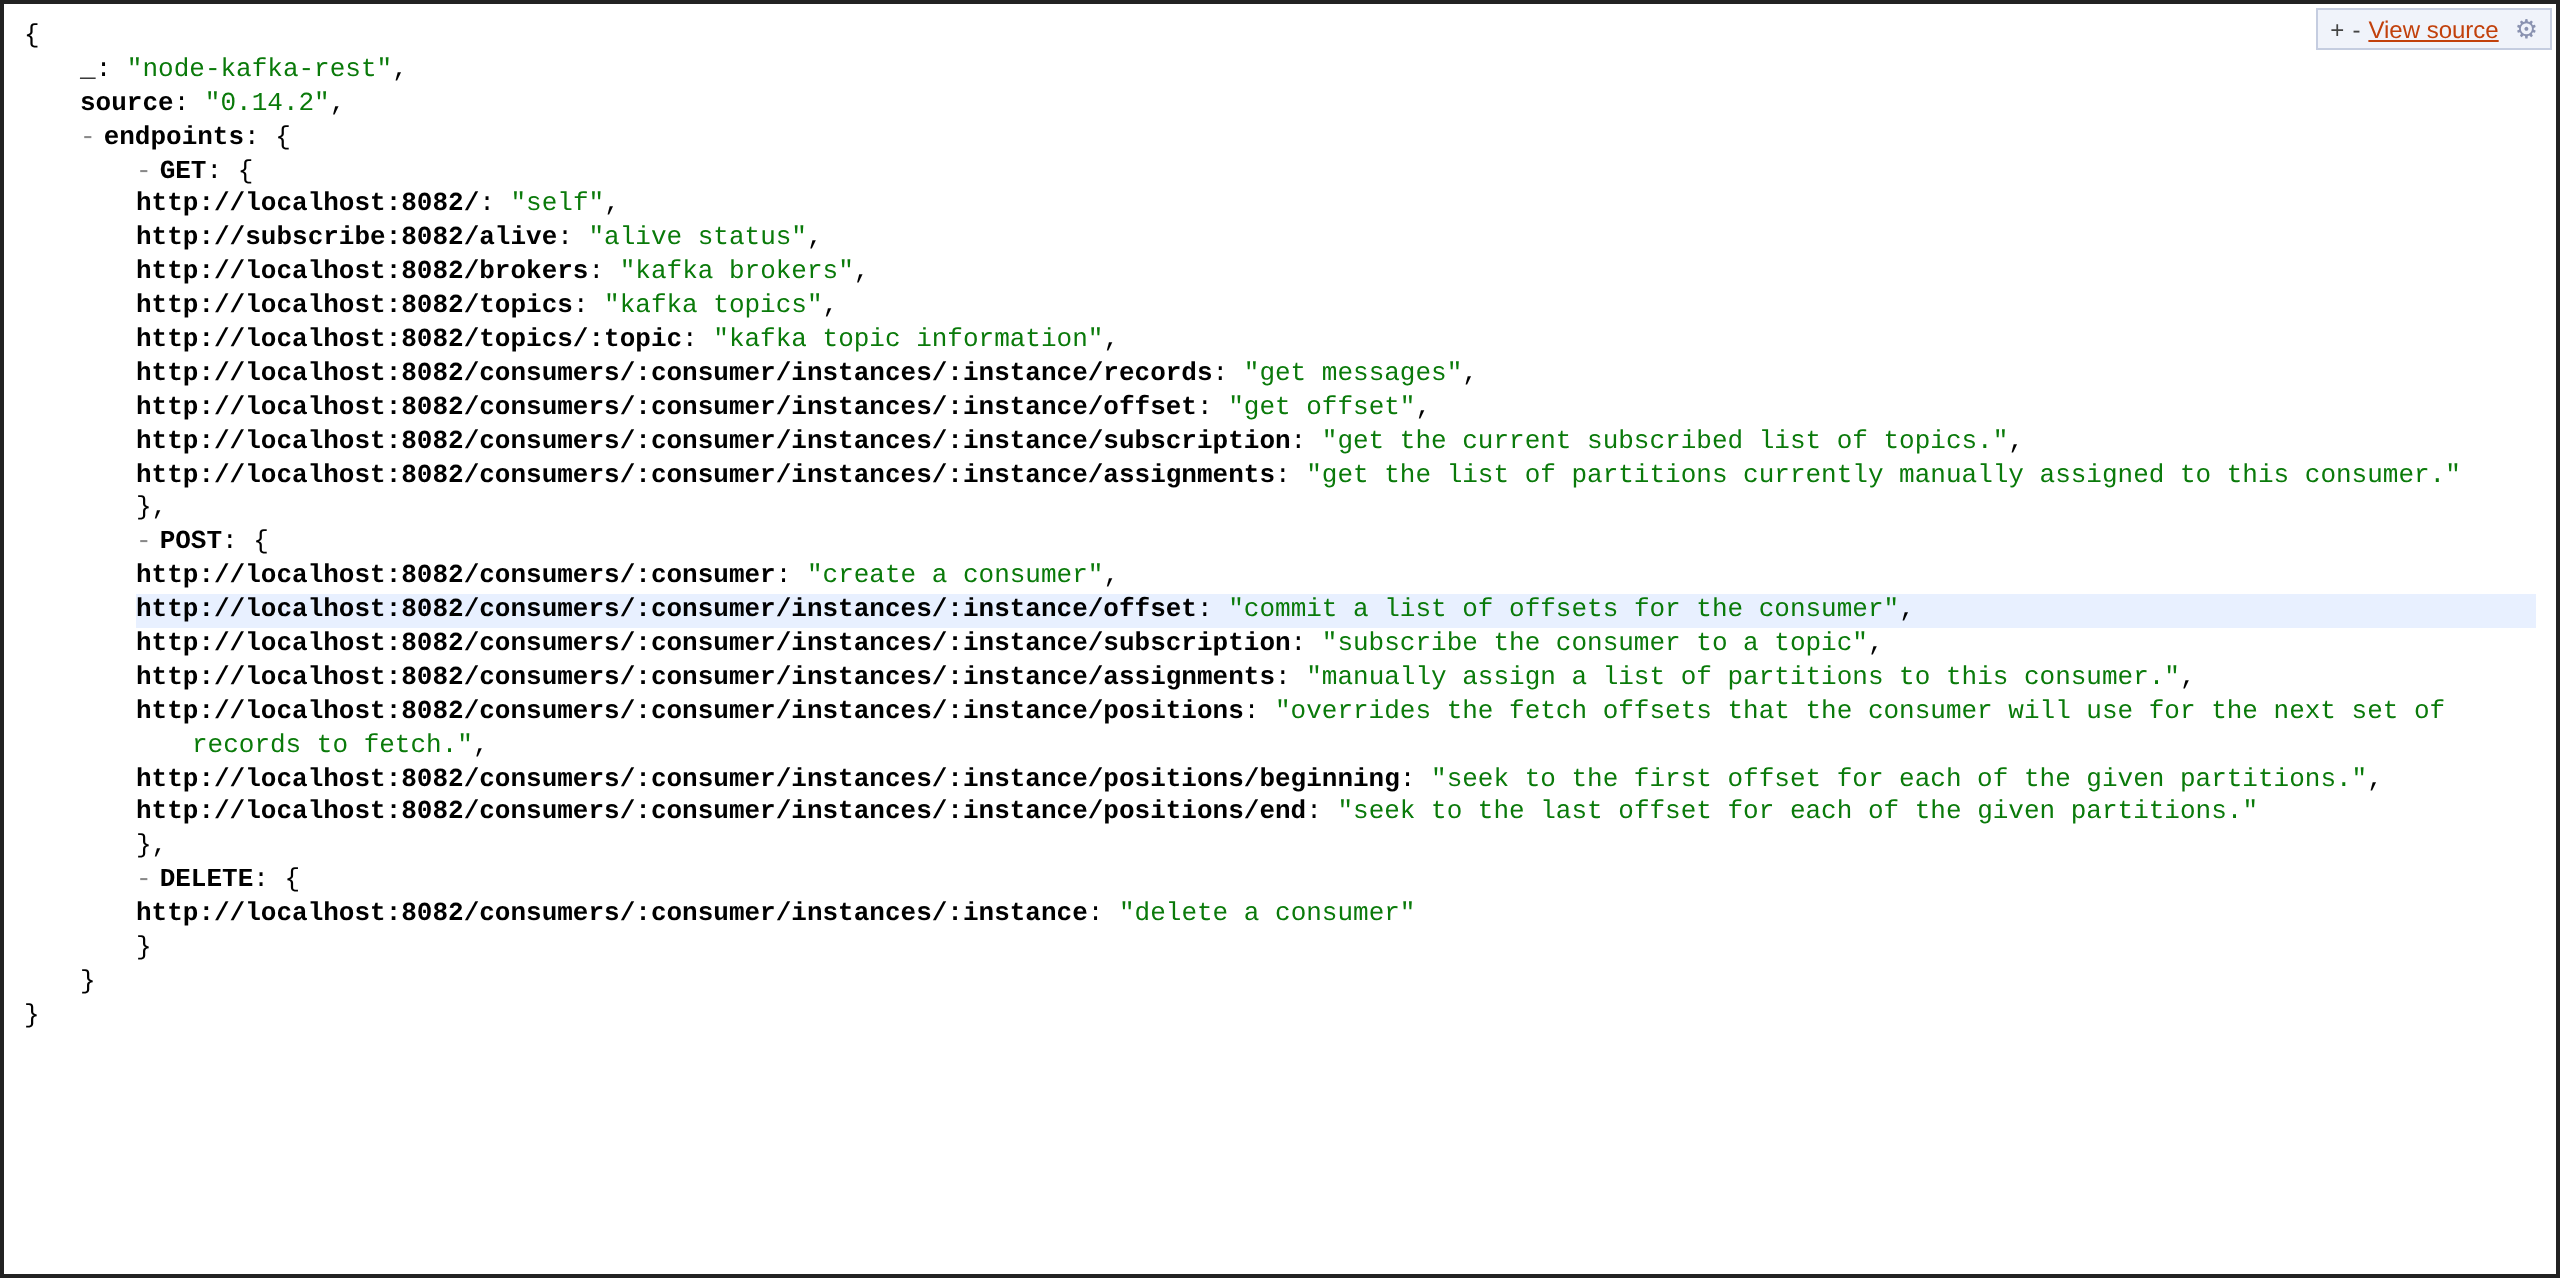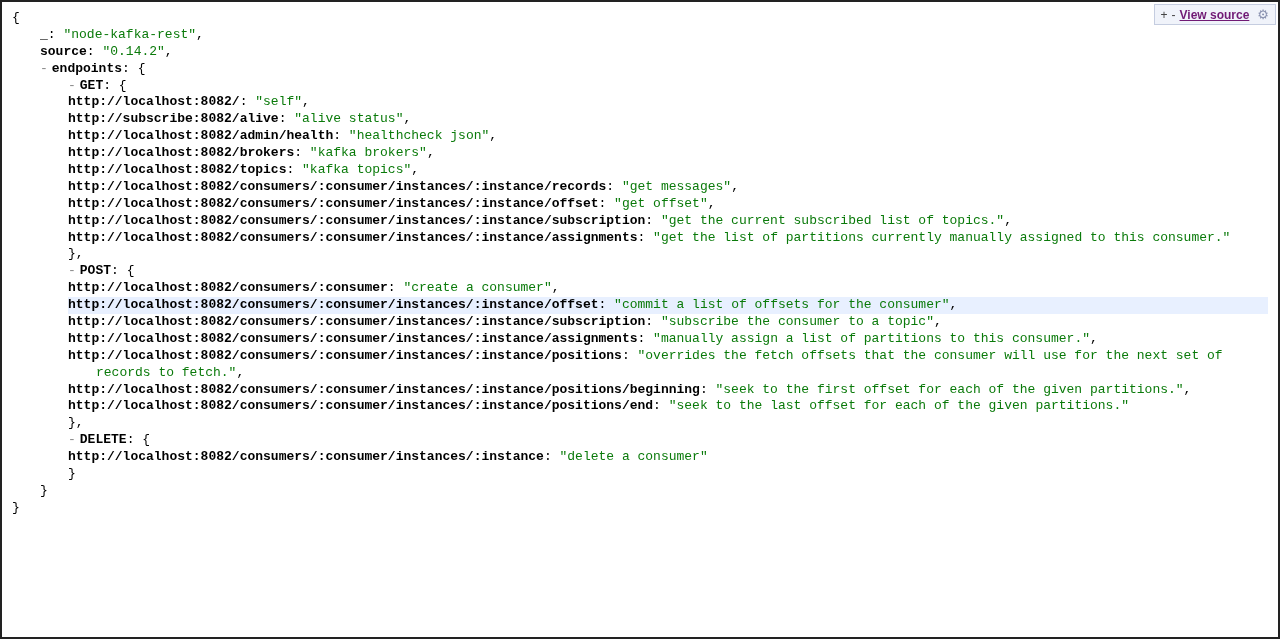--- a/index.html
+++ b/index.html
@@ -25,23 +25,22 @@
     display: flex;
     align-items: center;
     gap: 4px;
   }
   .toolbar .btn {
     cursor: pointer;
     color: #444;
     user-select: none;
   }
   .toolbar a {
-    color: #701a75;
+    color: #c2410c;
     text-decoration: underline;
-    font-weight: bold;
   }
   .gear {
     display: inline-block;
     color: #8a92b0;
     font-size: 13px;
     margin-left: 4px;
   }
   .json {
     padding: 8px 10px 20px 10px;
     line-height: 1.3;
@@ -82,23 +81,23 @@
   <div class="row ind1">
     <span class="toggle">-</span><span class="key">endpoints</span><span class="punct">: {</span>
   </div>
 
   <div class="row ind2">
     <span class="toggle">-</span><span class="key">GET</span><span class="punct">: {</span>
   </div>
   <div id="get-items">
       <div class="row line"><span class="key">http://localhost:8082/</span><span class="punct">: </span><span class="str">"self"</span><span class="punct">,</span></div>
       <div class="row line"><span class="key">http://subscribe:8082/alive</span><span class="punct">: </span><span class="str">"alive status"</span><span class="punct">,</span></div>
-      <div class="row line"><span class="key">http://localhost:8082/admin/health</span><span class="punct">: </span><span class="str">"healthcheck json"</span><span class="punct">,</span></div>
       <div class="row line"><span class="key">http://localhost:8082/brokers</span><span class="punct">: </span><span class="str">"kafka brokers"</span><span class="punct">,</span></div>
       <div class="row line"><span class="key">http://localhost:8082/topics</span><span class="punct">: </span><span class="str">"kafka topics"</span><span class="punct">,</span></div>
+      <div class="row line"><span class="key">http://localhost:8082/topics/:topic</span><span class="punct">: </span><span class="str">"kafka topic information"</span><span class="punct">,</span></div>
       <div class="row line"><span class="key">http://localhost:8082/consumers/:consumer/instances/:instance/records</span><span class="punct">: </span><span class="str">"get messages"</span><span class="punct">,</span></div>
       <div class="row line"><span class="key">http://localhost:8082/consumers/:consumer/instances/:instance/offset</span><span class="punct">: </span><span class="str">"get offset"</span><span class="punct">,</span></div>
       <div class="row line"><span class="key">http://localhost:8082/consumers/:consumer/instances/:instance/subscription</span><span class="punct">: </span><span class="str">"get the current subscribed list of topics."</span><span class="punct">,</span></div>
       <div class="row line"><span class="key">http://localhost:8082/consumers/:consumer/instances/:instance/assignments</span><span class="punct">: </span><span class="str">"get the list of partitions currently manually assigned to this consumer."</span><span class="punct"></span></div>
     </div>
   <div class="row ind2"><span class="punct">},</span></div>
 
   <div class="row ind2">
     <span class="toggle">-</span><span class="key">POST</span><span class="punct">: {</span>
   </div>

